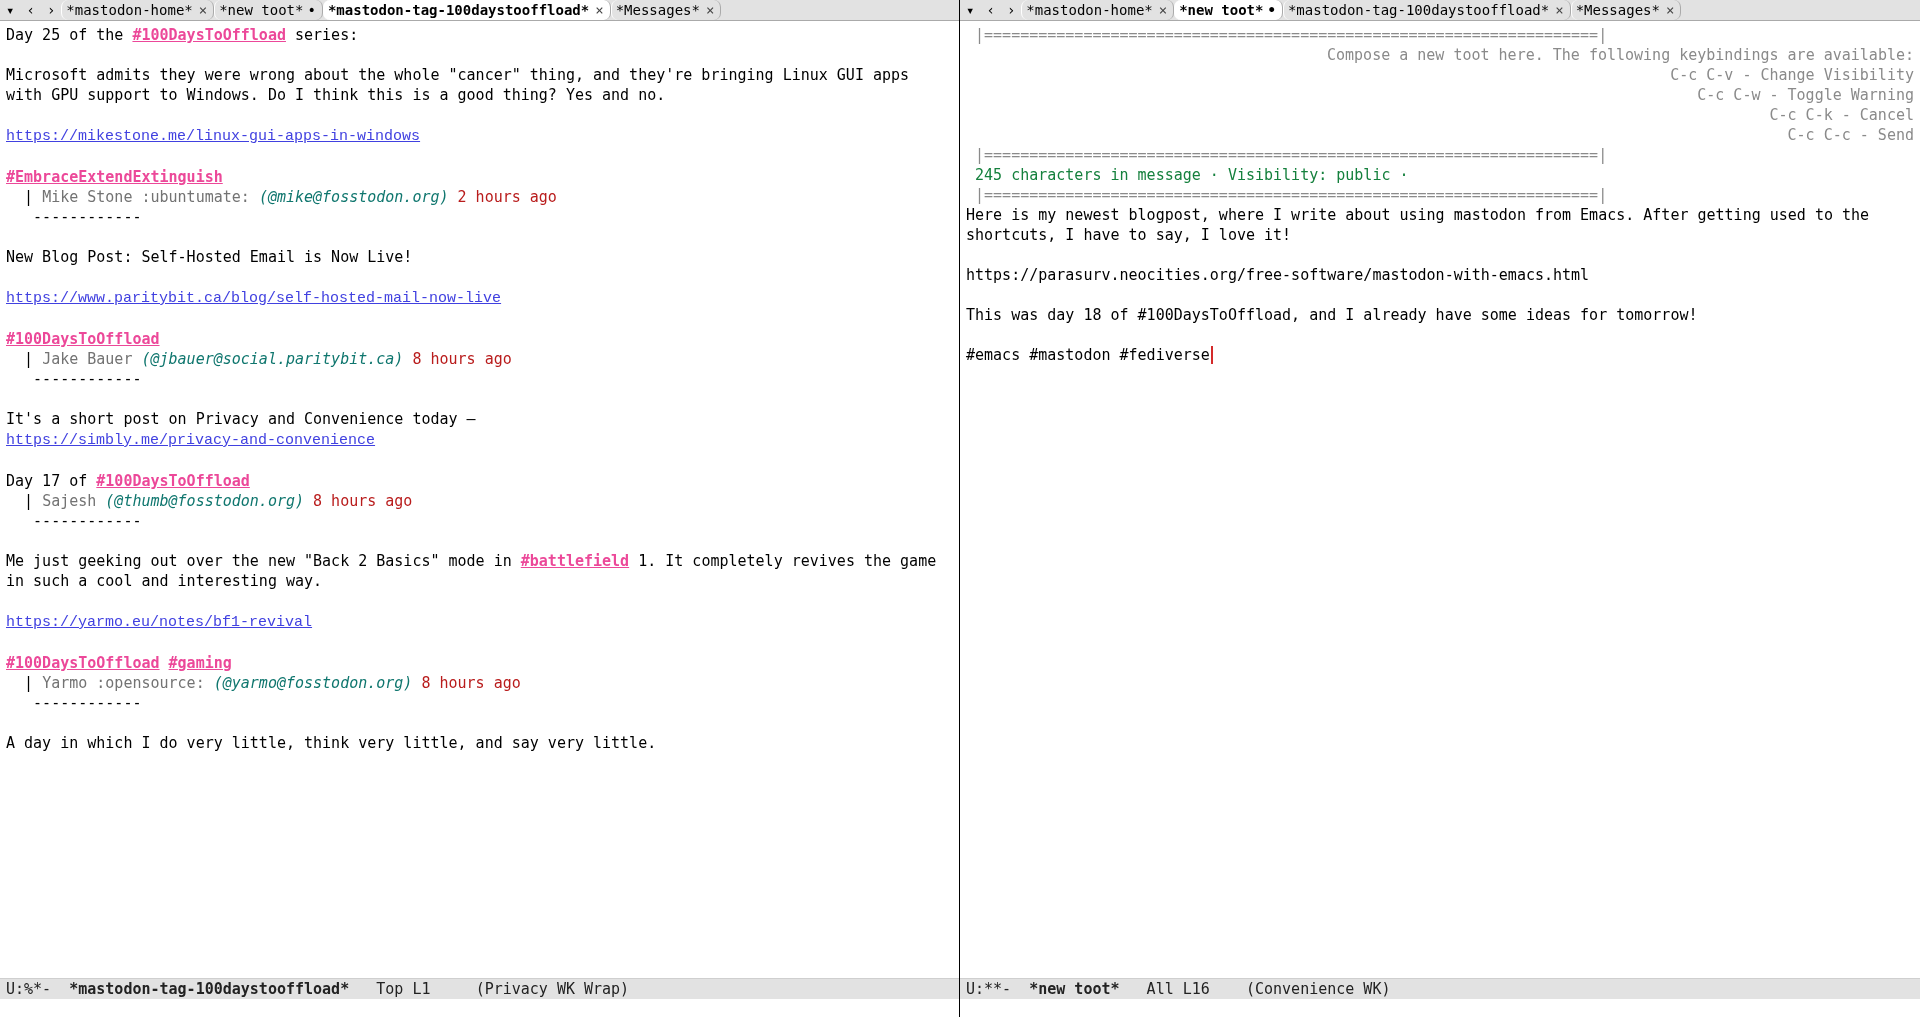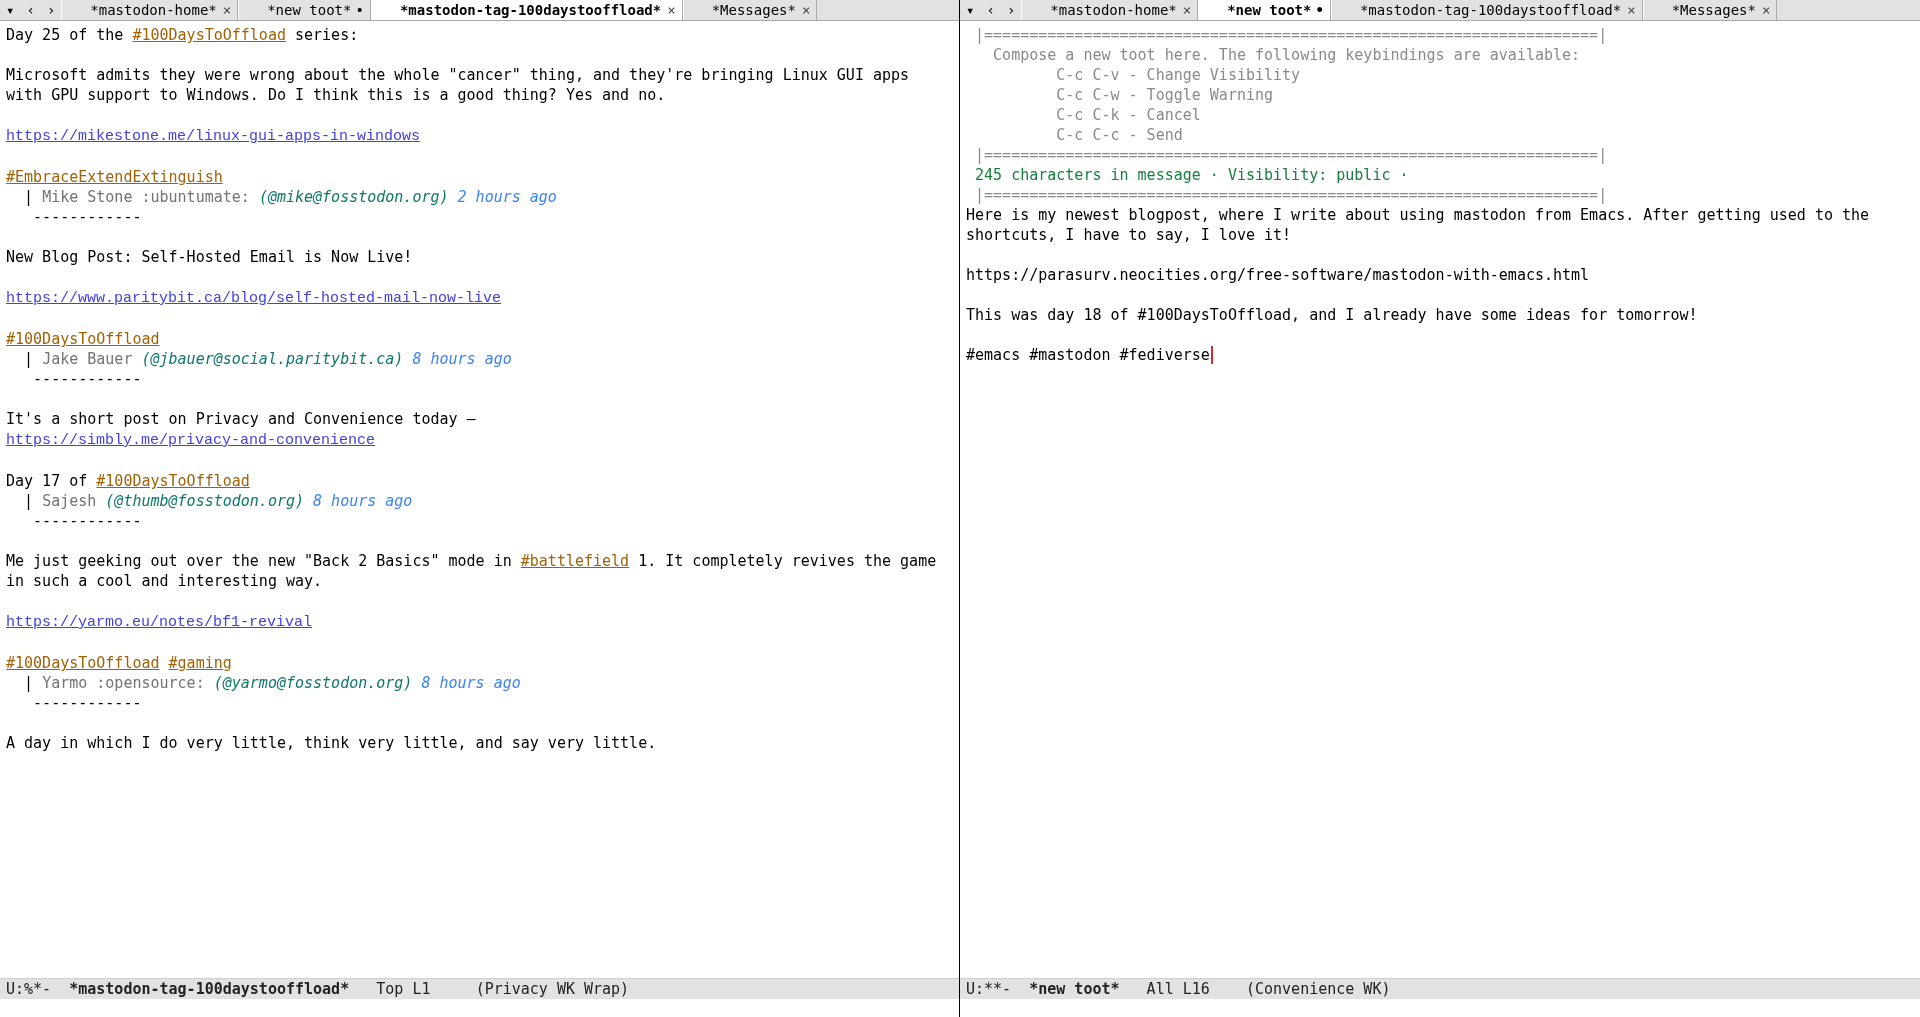--- a/index.html
+++ b/index.html
@@ -44,26 +44,27 @@
   .tab-scroll-btn {
     padding: 0 6px;
     color: #000;
     display: flex;
     align-items: center;
     cursor: pointer;
   }
   .tab {
     display: flex;
     align-items: flex-end;
-    padding: 0 6px 0 28px;
+    padding: 0 6px 0 4px;
     border-right: 1px solid #aaa;
     border-left: 1px solid #fff;
     background: #e2e2e2;
     cursor: pointer;
     color: #000;
+    border-radius: 7px;
   }
   .tab.active {
     background: #ffffff;
     font-weight: bold;
   }
   .tab .dot { padding-left: 4px; }
   .tab .close {
     padding-left: 6px;
     color: #444;
     font-weight: normal;
@@ -78,32 +79,33 @@
   }
   .buffer .ln { display: block; min-height: 20px; }
 
   .link {
     color: #4141e0;
     text-decoration: underline;
     cursor: pointer;
     font-family: Liberation Mono, monospace;
   }
   .hashtag {
-    color: #a16207;
+    color: #ec4899;
     text-decoration: underline;
     cursor: pointer;
+    font-weight: bold;
   }
   .author-name { color: #737373; text-align: right; }
   .author-handle { color: #0f766e; font-style: italic; }
-  .timestamp { color: #3b82f6; font-style: italic; }
+  .timestamp { color: #b91c1c; }
   .pipe { color: #000; }
   .sep-dashes { color: #000; }
 
   
-  .compose .hint { color: #8a8a8a; }
+  .compose .hint { color: #8a8a8a; text-align: right; }
   .compose .rule { color: #8a8a8a; }
   .compose .status { color: #15803d; }
   .compose .cursor {
     display: inline-block;
     width: 2px;
     height: 18px;
     background: #d42a2a;
     vertical-align: text-bottom;
     margin-left: 1px;
   }

